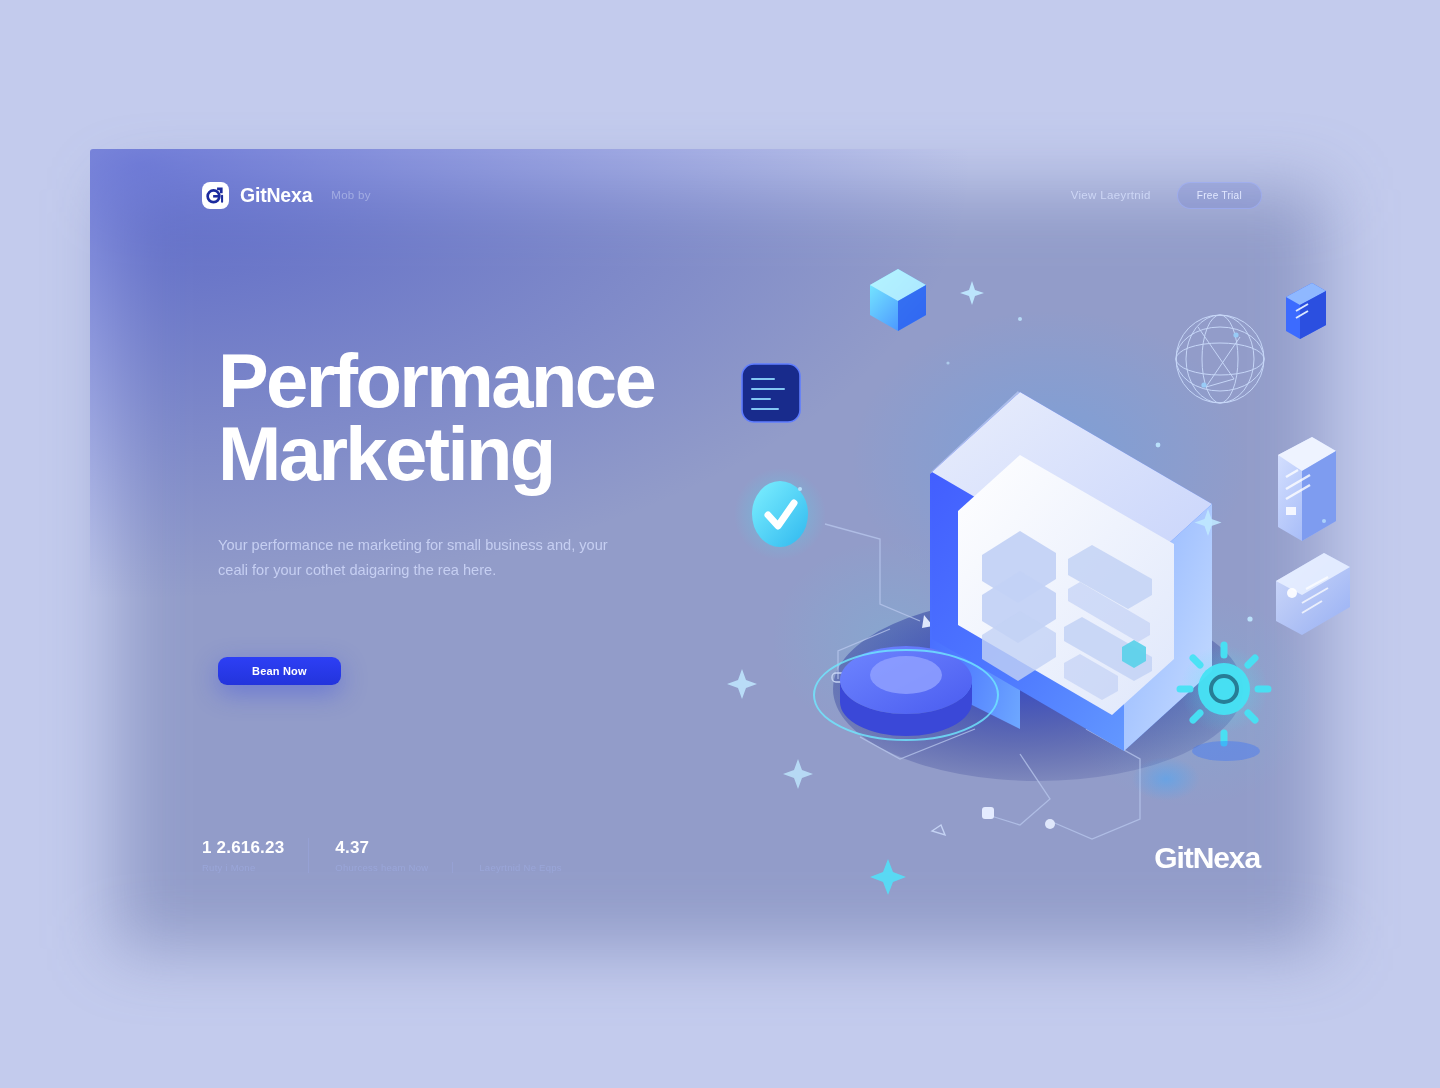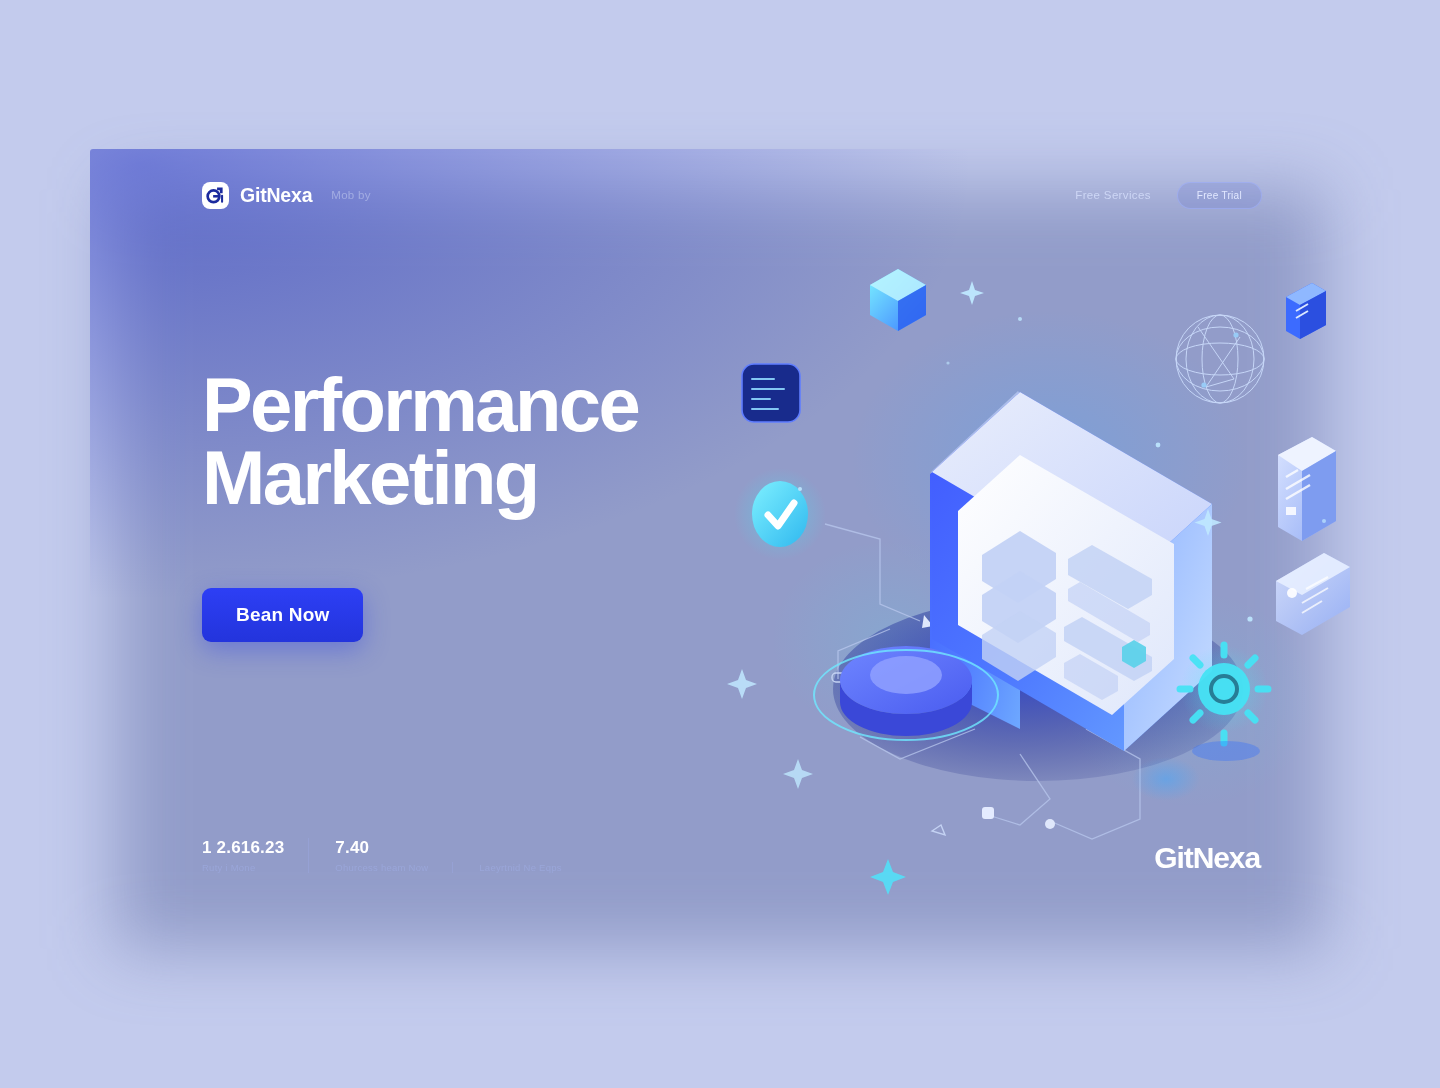--- a/index.html
+++ b/index.html
@@ -61,35 +61,35 @@
   }
   .nav-btn{
     border:1px solid rgba(164,180,255,.55);
     border-radius:20px; padding:7px 19px;
     color:#e2e8ff; font-size:10px; letter-spacing:.3px;
     filter:blur(.5px); white-space:nowrap;
     background:rgba(60,80,200,.14);
   }
 
   
-  .hero{ position:absolute; left:112px; top:196px; width:560px; z-index:30;margin-top:24px; }
+  .hero{ position:absolute; left:128px; top:196px; width:560px; z-index:30; }
   h1.hero-title{
     color:#fff; font-weight:bold; font-size:76px; line-height:.96;
     letter-spacing:-2.6px; white-space:pre-line;
   }
   .hero-sub{
     margin-top:42px; width:420px;
     color:#c6cff2; font-size:14.6px; line-height:1.75;
     filter:blur(.35px);
   }
   .cta{
     margin-top:73px; display:inline-block;
     background:linear-gradient(180deg,#2d3ff5 0%,#2334dc 100%);
-    color:#fff; font-size:19px; font-weight:bold; letter-spacing:.2px;
-    padding:16px 34px; border-radius:9px; border:none;
+    color:#fff; font-size:11px; font-weight:bold; letter-spacing:.2px;
+    padding:8px 34px; border-radius:9px; border:none;
     filter:blur(.1px);
     box-shadow:0 8px 26px rgba(40,60,230,.38);
     text-decoration:underline;
   }
   .cta span{ filter:blur(.45px); display:inline-block; }
 
   
   .stats{
     position:absolute; left:112px; bottom:66px; z-index:30;
     display:flex; align-items:flex-end; gap:0;
@@ -126,21 +126,21 @@
             <circle cx="9.5" cy="13" r="7.4" fill="none" stroke="#1b2a9e" stroke-width="3.4"></circle>
             <rect x="9" y="11.4" width="7" height="3.2" fill="#1b2a9e"></rect>
             <rect x="19" y="11" width="2.6" height="10" rx="1.2" fill="#1b2a9e"></rect>
           </svg>
         </span>
         <span class="brand-name">GitNexa</span>
         <span class="brand-sub">Mob by</span>
       </div>
 
       <div class="nav-right">
-        <span class="nav-link">Free Services</span>
+        <span class="nav-link">View Laeyrtnid</span>
         <span class="nav-btn">Free Trial</span>
       </div>
     </div>
 
     <div class="illus">
       <svg viewBox="0 0 630 680">
         <defs>
           <linearGradient id="gScreenTop" x1="0" y1="0" x2="1" y2="1">
             <stop offset="0" stop-color="#e9eefc"></stop>
               <stop offset="1" stop-color="#c7d3fb"></stop>
@@ -336,32 +336,33 @@
           <circle cx="604" cy="262" r="2" opacity=".7"></circle>
           <circle cx="228" cy="104" r="1.6" opacity=".6"></circle>
         </g>
         <ellipse cx="446" cy="520" rx="34" ry="22" fill="url(#gGlowBlue)" opacity=".55"></ellipse>
       </svg>
     </div>
 
     <div class="hero">
       <h1 class="hero-title">Performance
 Marketing</h1>
+      <p class="hero-sub">Your performance ne marketing for small business and, your ceali for your cothet daigaring the rea here.</p>
       <button class="cta">
         <span>Bean Now</span>
       </button>
     </div>
 
     <div class="stats">
       <div class="stat">
         <div class="stat-val">1 2.616.23</div>
         <div class="stat-lab">Ruty i Mone</div>
       </div>
       <div class="stat">
-        <div class="stat-val">7.40</div>
+        <div class="stat-val">4.37</div>
         <div class="stat-lab">Ohurcess heam Now</div>
       </div>
       <div class="stat only-lab">
         <div class="stat-lab">Laeyrtnid Ne Eqps</div>
       </div>
     </div>
 
     <div class="footer-logo">GitNexa</div>
 
   </div>

